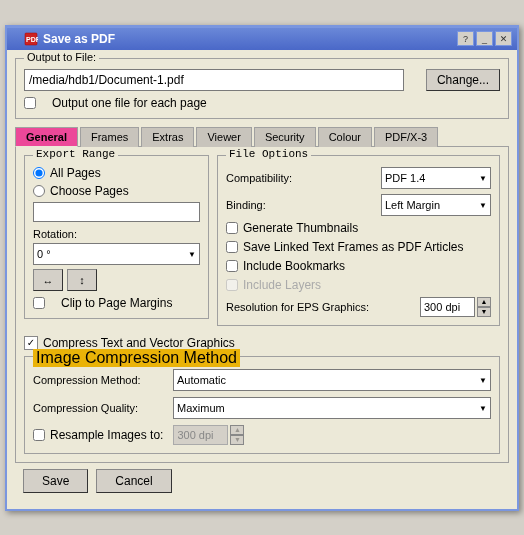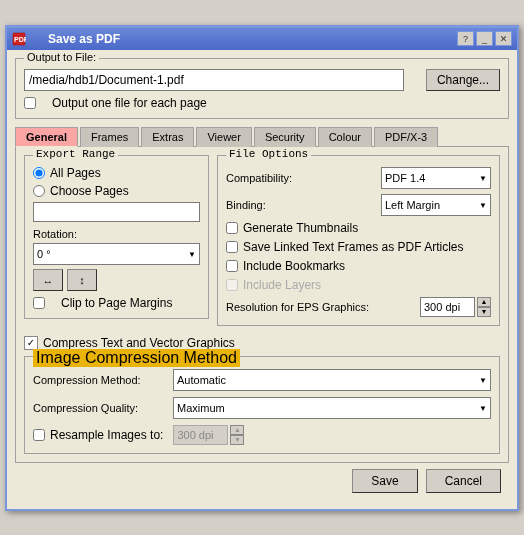--- a/index.html
+++ b/index.html
@@ -25,21 +25,22 @@
       color: white;
       display: flex;
       align-items: center;
       justify-content: space-between;
       padding: 3px 5px;
       height: 22px;
     }
     .title-bar-left {
       display: flex;
       align-items: flex-end;
-      gap: 22px;
+      gap: 5px;
+      margin-left: 12px;
     }
     .title-icon {
       width: 14px;
       height: 14px;
     }
     .title-text {
       font-size: 12px;
       font-weight: bold;
       color: white;
     }
@@ -117,21 +118,21 @@
       padding: 3px 10px;
       background: #c8c4bc;
       border: 1px solid #a0a0a0;
       border-bottom: none;
       cursor: pointer;
       font-size: 11px;
       margin-right: 2px;
       position: relative;
     }
     .tab.active {
-      background: #fca5a5;
+      background: #ec4899;
       border-bottom: 1px solid #ece9d8;
       z-index: 1;
       font-weight: bold;
     }
     .tab-content {
       border: 1px solid #a0a0a0;
       background: #ece9d8;
       padding: 8px;
       margin-top: -1px;
     }
@@ -379,21 +380,20 @@
       width: 55px;
       height: 20px;
       border: 1px solid #aaa;
       background: #d4d0c8;
       font-size: 11px;
       padding: 1px 3px;
       color: #888;
     }
     .footer {
       display: flex;
-      justify-content: flex-end;
       gap: 8px;
       padding: 6px 8px 8px 8px;
     }
     .btn-footer {
       padding: 3px 18px;
       height: 24px;
       background: #d4d0c8;
       border: 1px solid #888;
       border-right: 1px solid #333;
       border-bottom: 1px solid #333;

